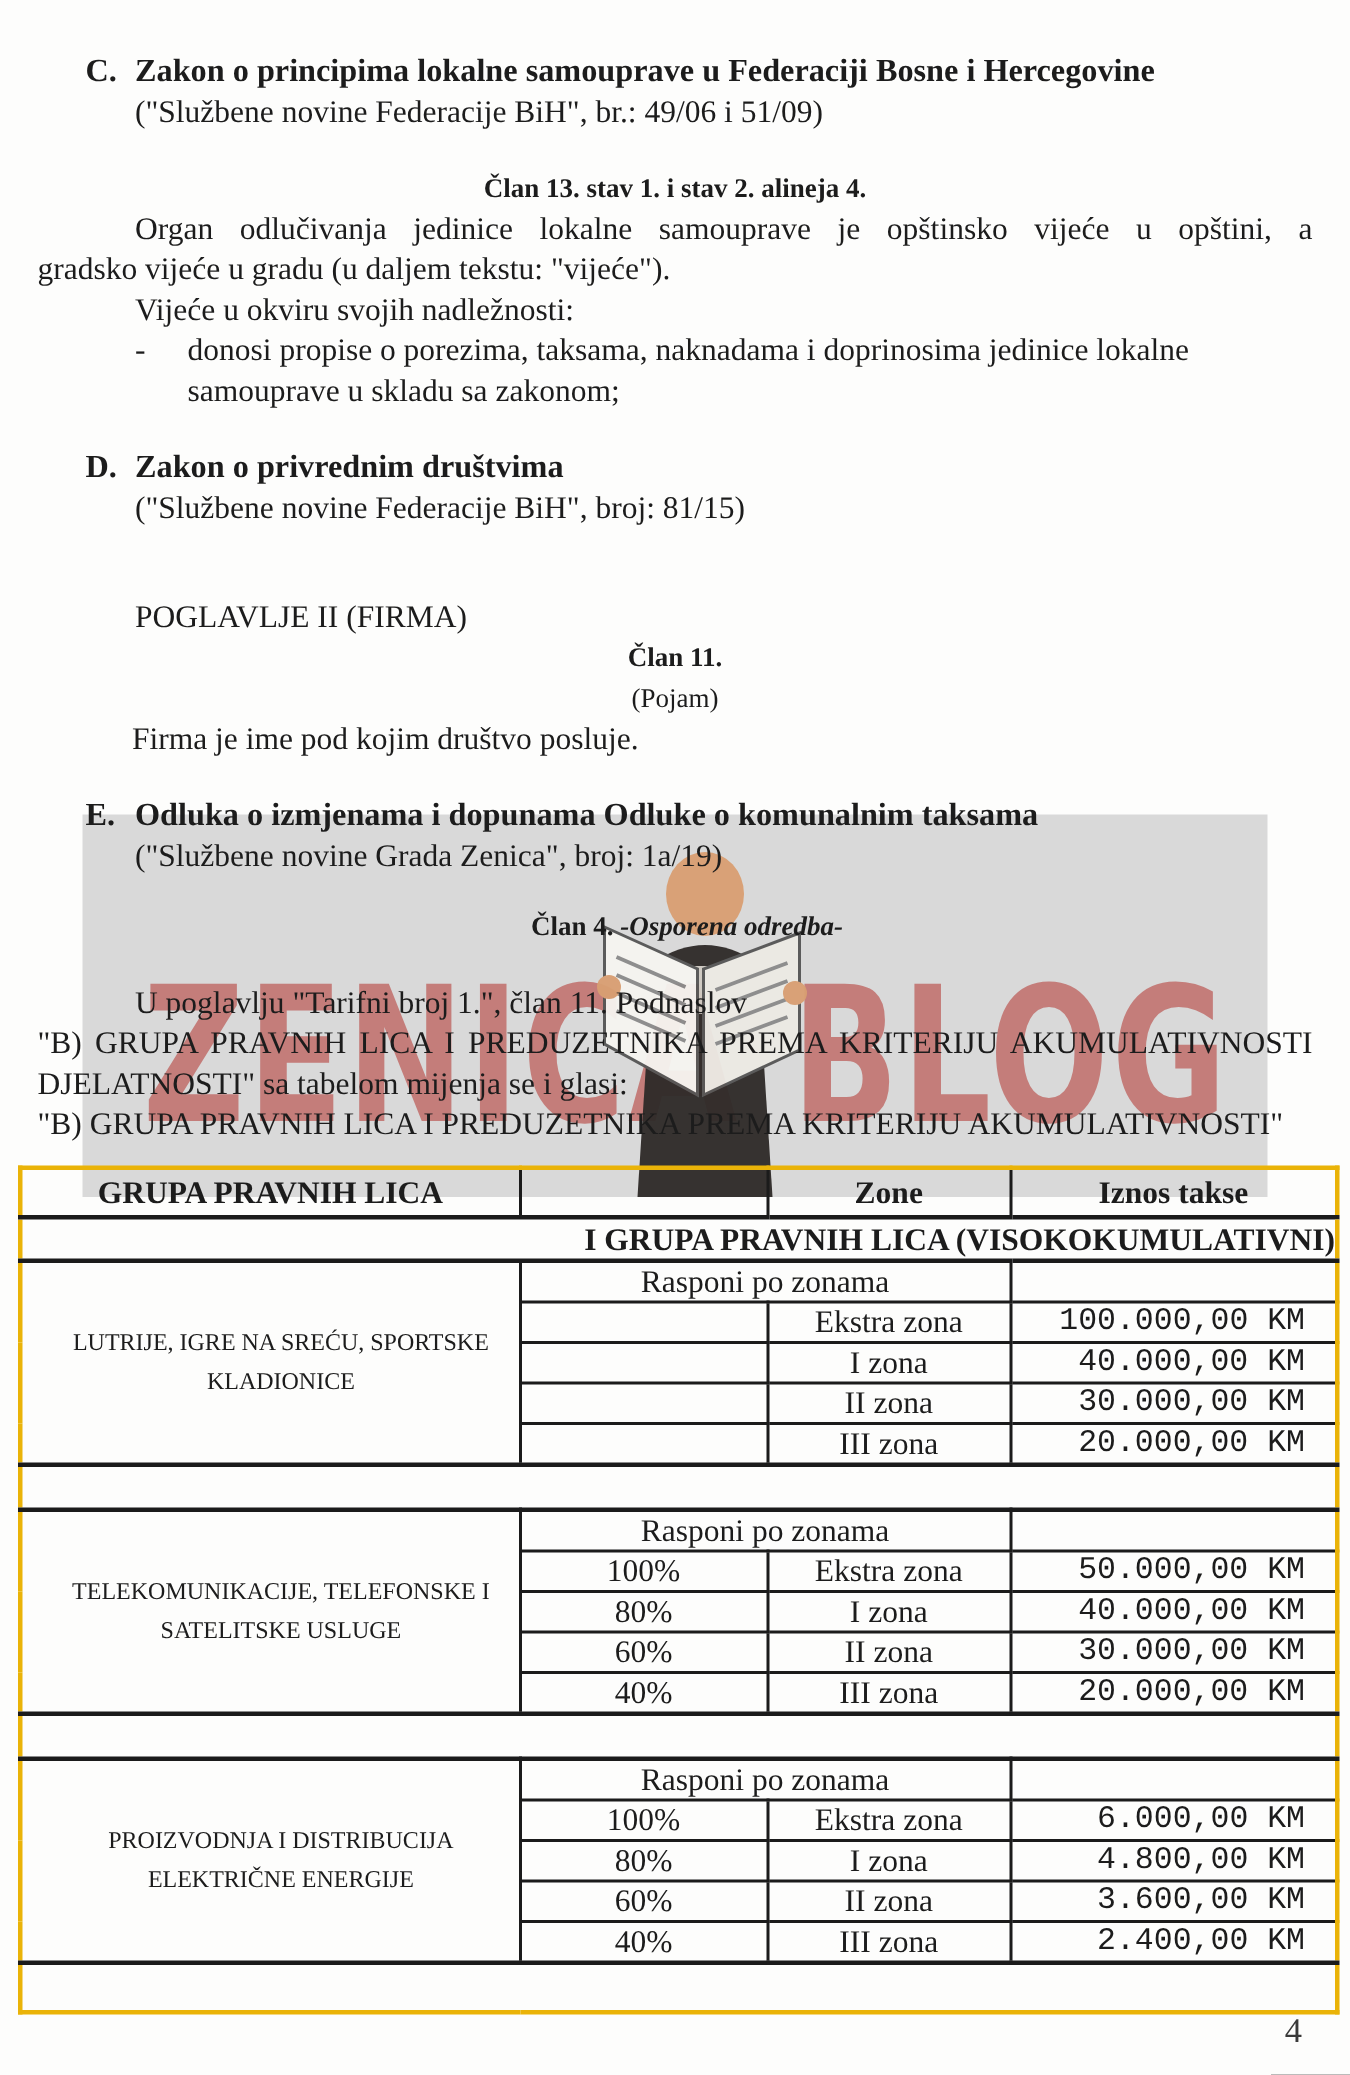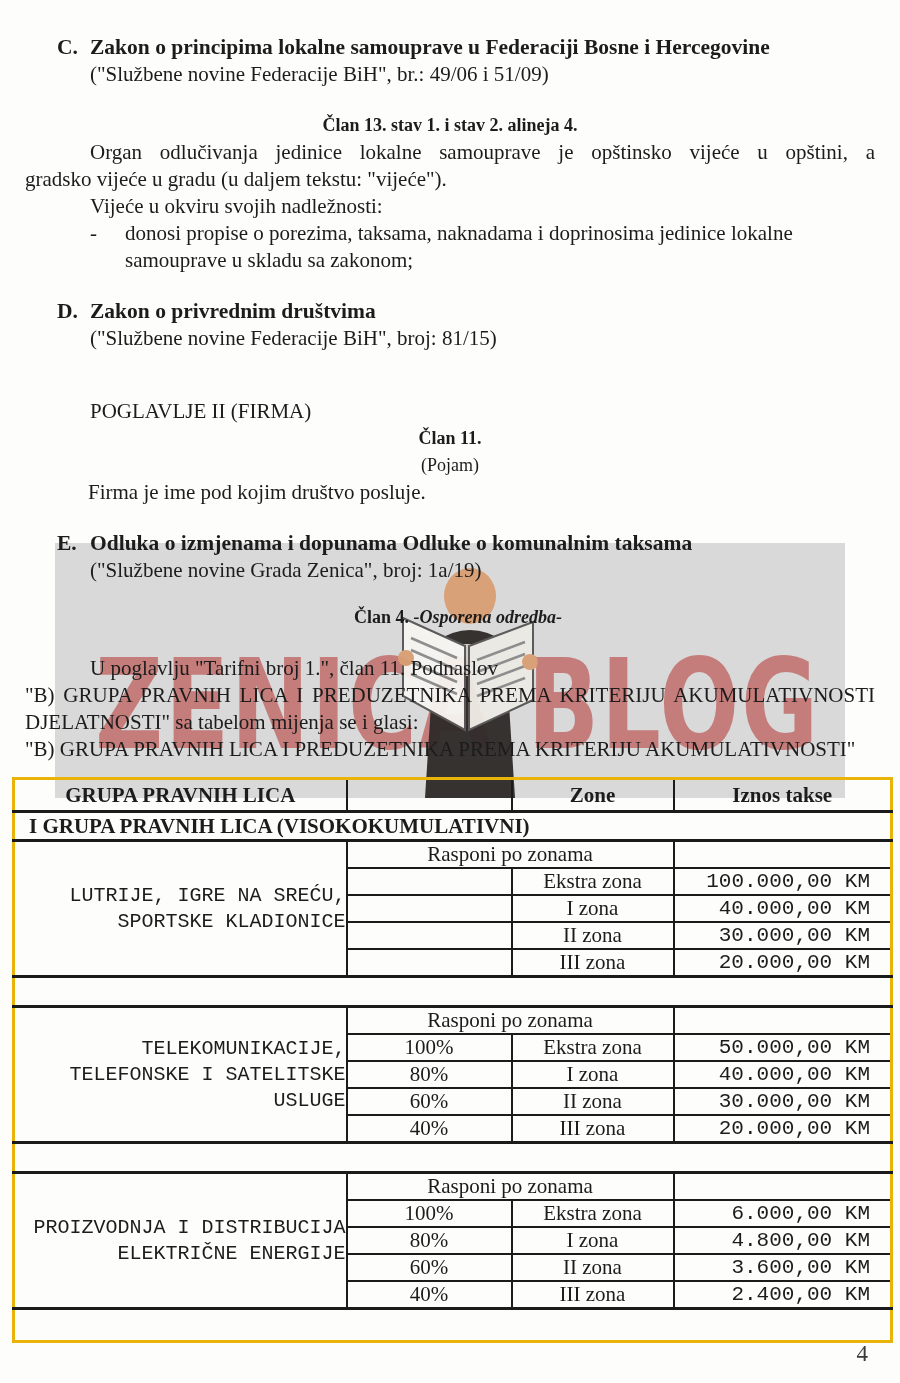--- a/index.html
+++ b/index.html
@@ -45,22 +45,22 @@
   table.tax {
     border-collapse:collapse; table-layout:fixed;
     margin-left:12px; width:878px;
     border:3px solid #eab308;
     font-size:21px;
   }
   table.tax td, table.tax th { border:2px solid #1b1b1b; overflow:hidden; }
   col.c1 { width:333px; } col.c2 { width:165px; } col.c3 { width:162px; } col.c4 { width:218px; }
   tr.hdr th { height:33px; font-weight:bold; text-align:center; border-bottom:3px solid #1b1b1b; }
   tr.hdr th:first-child { text-align:center; }
-  tr.group td { height:29px; font-weight:bold; text-align:left; padding-left:14px; border-bottom:2px solid #1b1b1b; }
-  td.cat { font-size:20px; line-height:26px; padding-left:14px; text-align:right; vertical-align:middle;font-family:Liberation Mono, monospace; }
+  tr.group td { height:29px; font-weight:bold; text-align:right; padding-left:14px; border-bottom:2px solid #1b1b1b; }
+  td.cat { font-size:16px; line-height:26px; padding-left:14px; text-align:center; vertical-align:middle; }
   tr.r { height:27px; }
   td.range { text-align:center; }
   td.pct { text-align:center; }
   td.zone { text-align:center; }
   td.amt { text-align:right; padding-right:20px;font-family:Liberation Mono, monospace; }
   tr.sep td { height:30px; border-top:3px solid #1b1b1b; border-bottom:3px solid #1b1b1b; }
   tr.sep.last td { height:33px; border-bottom:none; }
   tr.blocktop td { border-top:3px solid #1b1b1b; }
   .page-num { position:absolute; right:32px; bottom:16px; font-size:23px; color:#3a3a3a; z-index:3; }
 </style>

